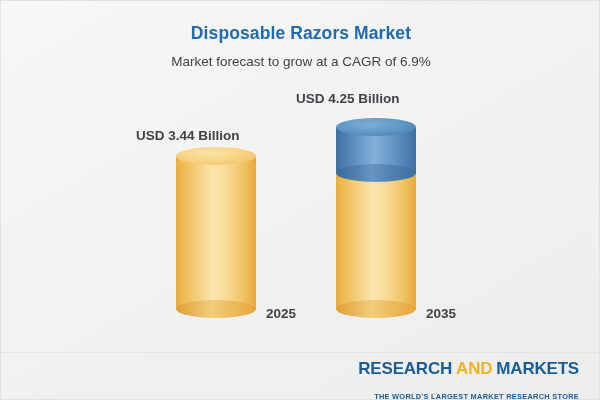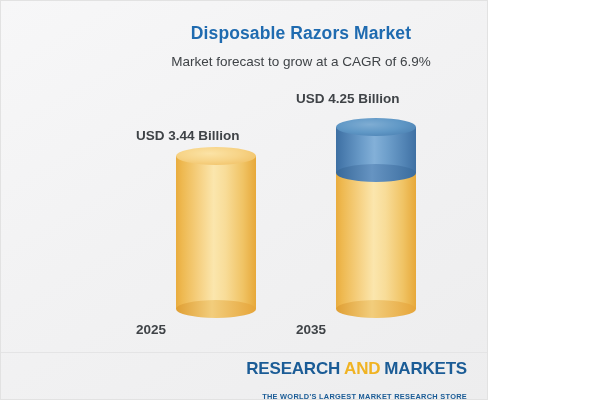--- a/index.html
+++ b/index.html
@@ -6,21 +6,21 @@
     margin: 0;
     padding: 0;
     background: #ffffff;
   }
   body {
     font-family: "Liberation Sans", sans-serif;
   }
 
   #infographic {
     position: relative;
-    width: 488px;
+    width: 600px;
     height: 400px;
     box-sizing: border-box;
     border: 1px solid #e2e2e2;
     background: linear-gradient(150deg, #f7f7f8 0%, #f2f2f3 45%, #ededee 100%);
     overflow: hidden;
   }
 
   
   .header {
     position: absolute;
@@ -148,23 +148,23 @@
     background: radial-gradient(ellipse at 42% 36%, #7fadd3 0%, #6098c6 48%, #4478ab 100%);
   }
   .seg.blue .foot {
     background: linear-gradient(to right, #376899 0%, #6694c2 45%, #3a6c9e 100%);
   }
 
   
   .cat-label {
     position: absolute;
     left: 0;
-    bottom: 0;
+    bottom: 16px;
     width: 160px;
-    text-align: left;
+    text-align: right;
     font-size: 13.5px;
     font-weight: bold;
     color: #3f4347;
   }
 
   
   .footer-rule {
     position: absolute;
     left: 0;
     top: 351px;

